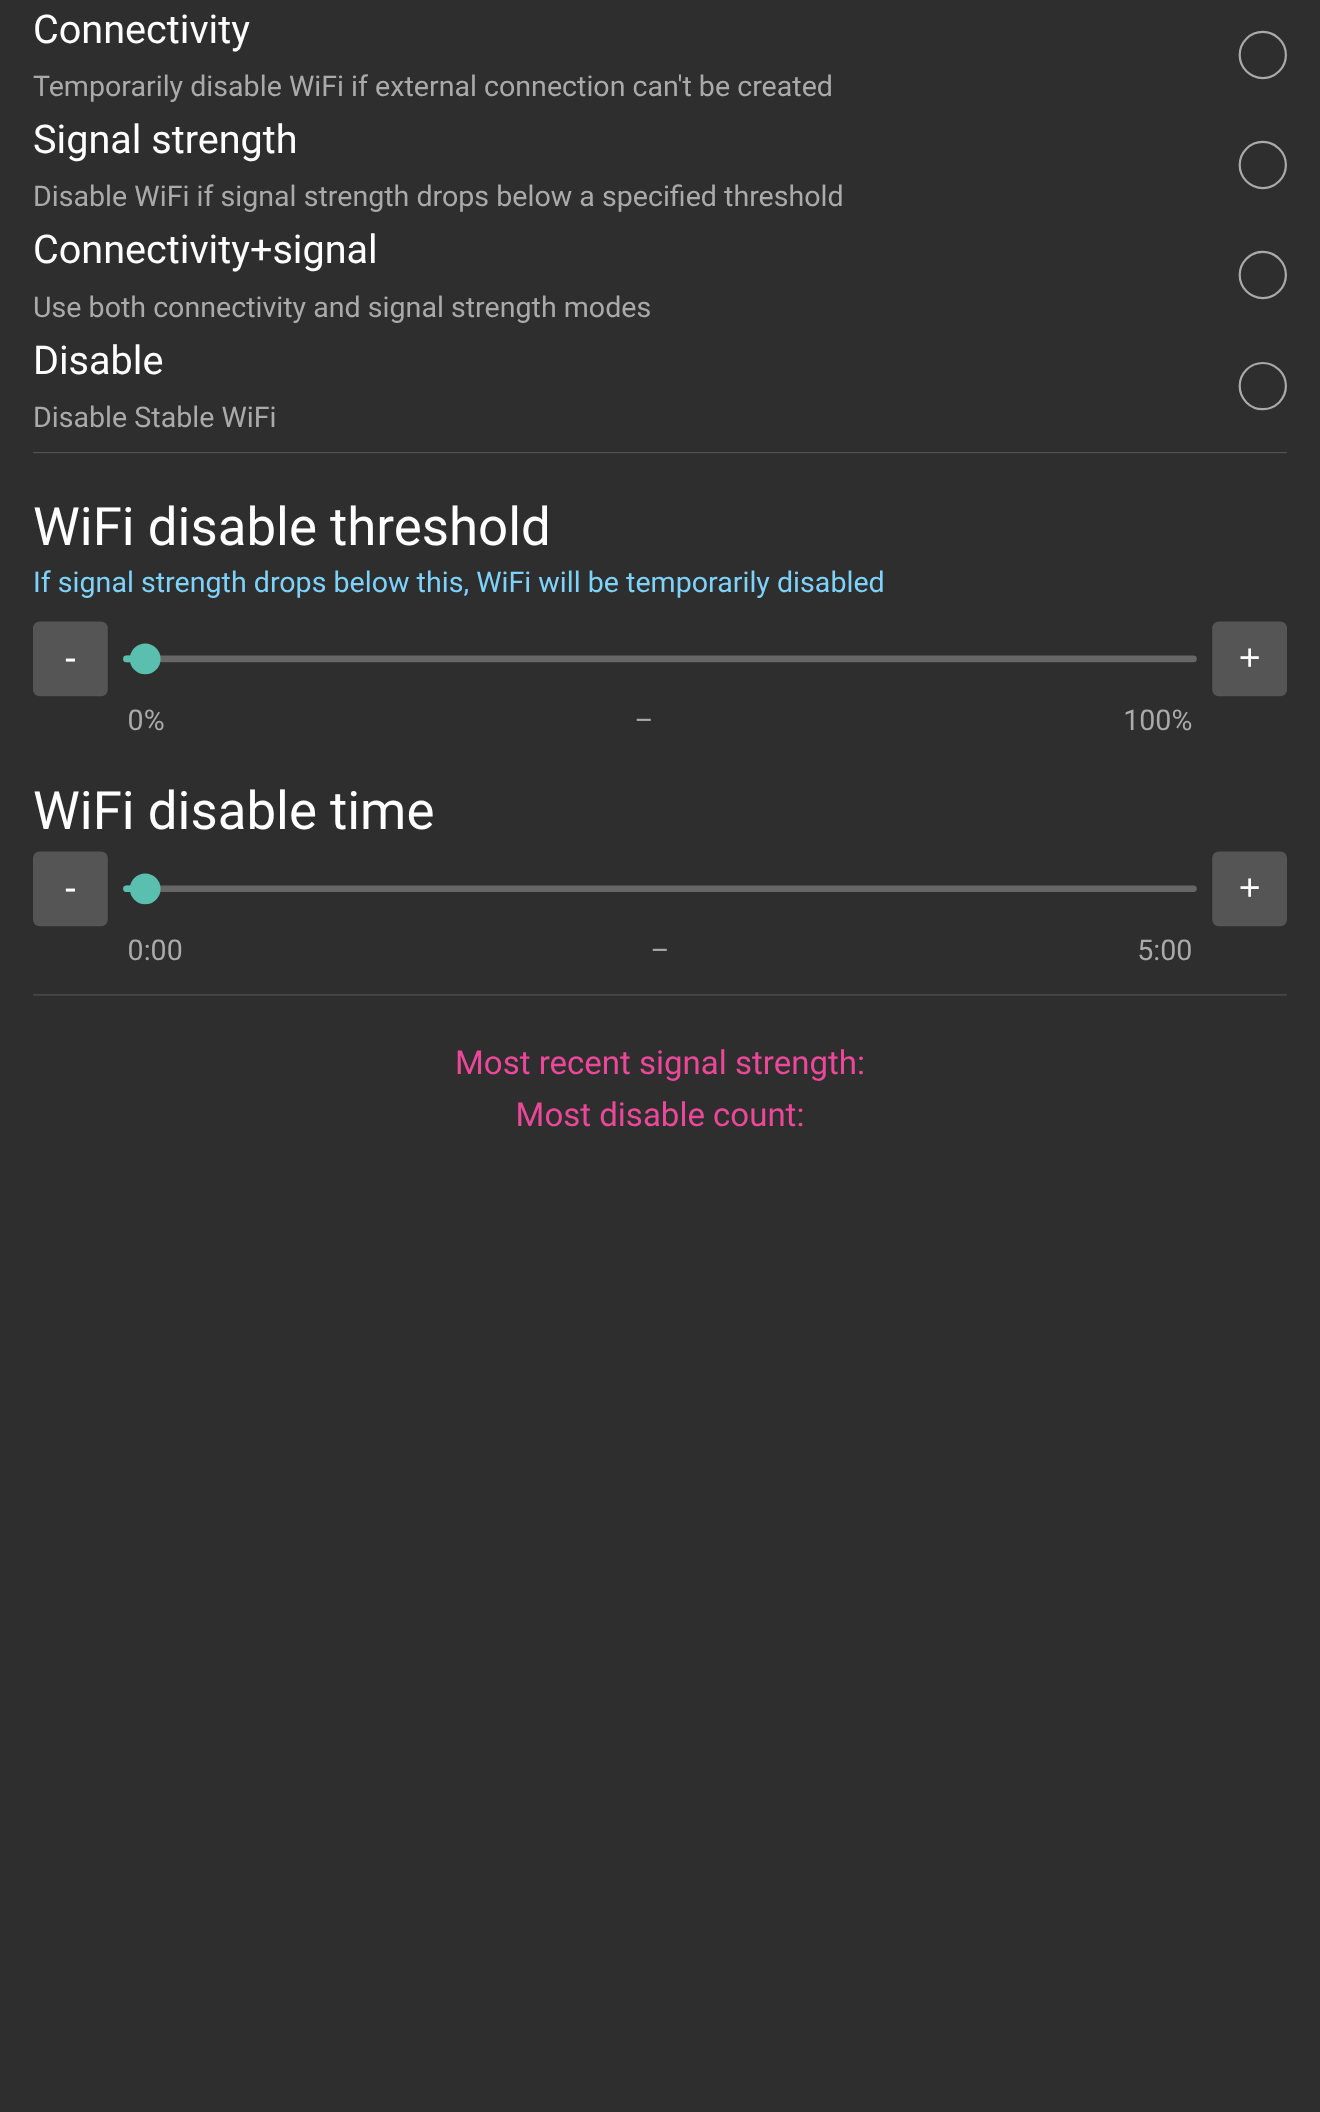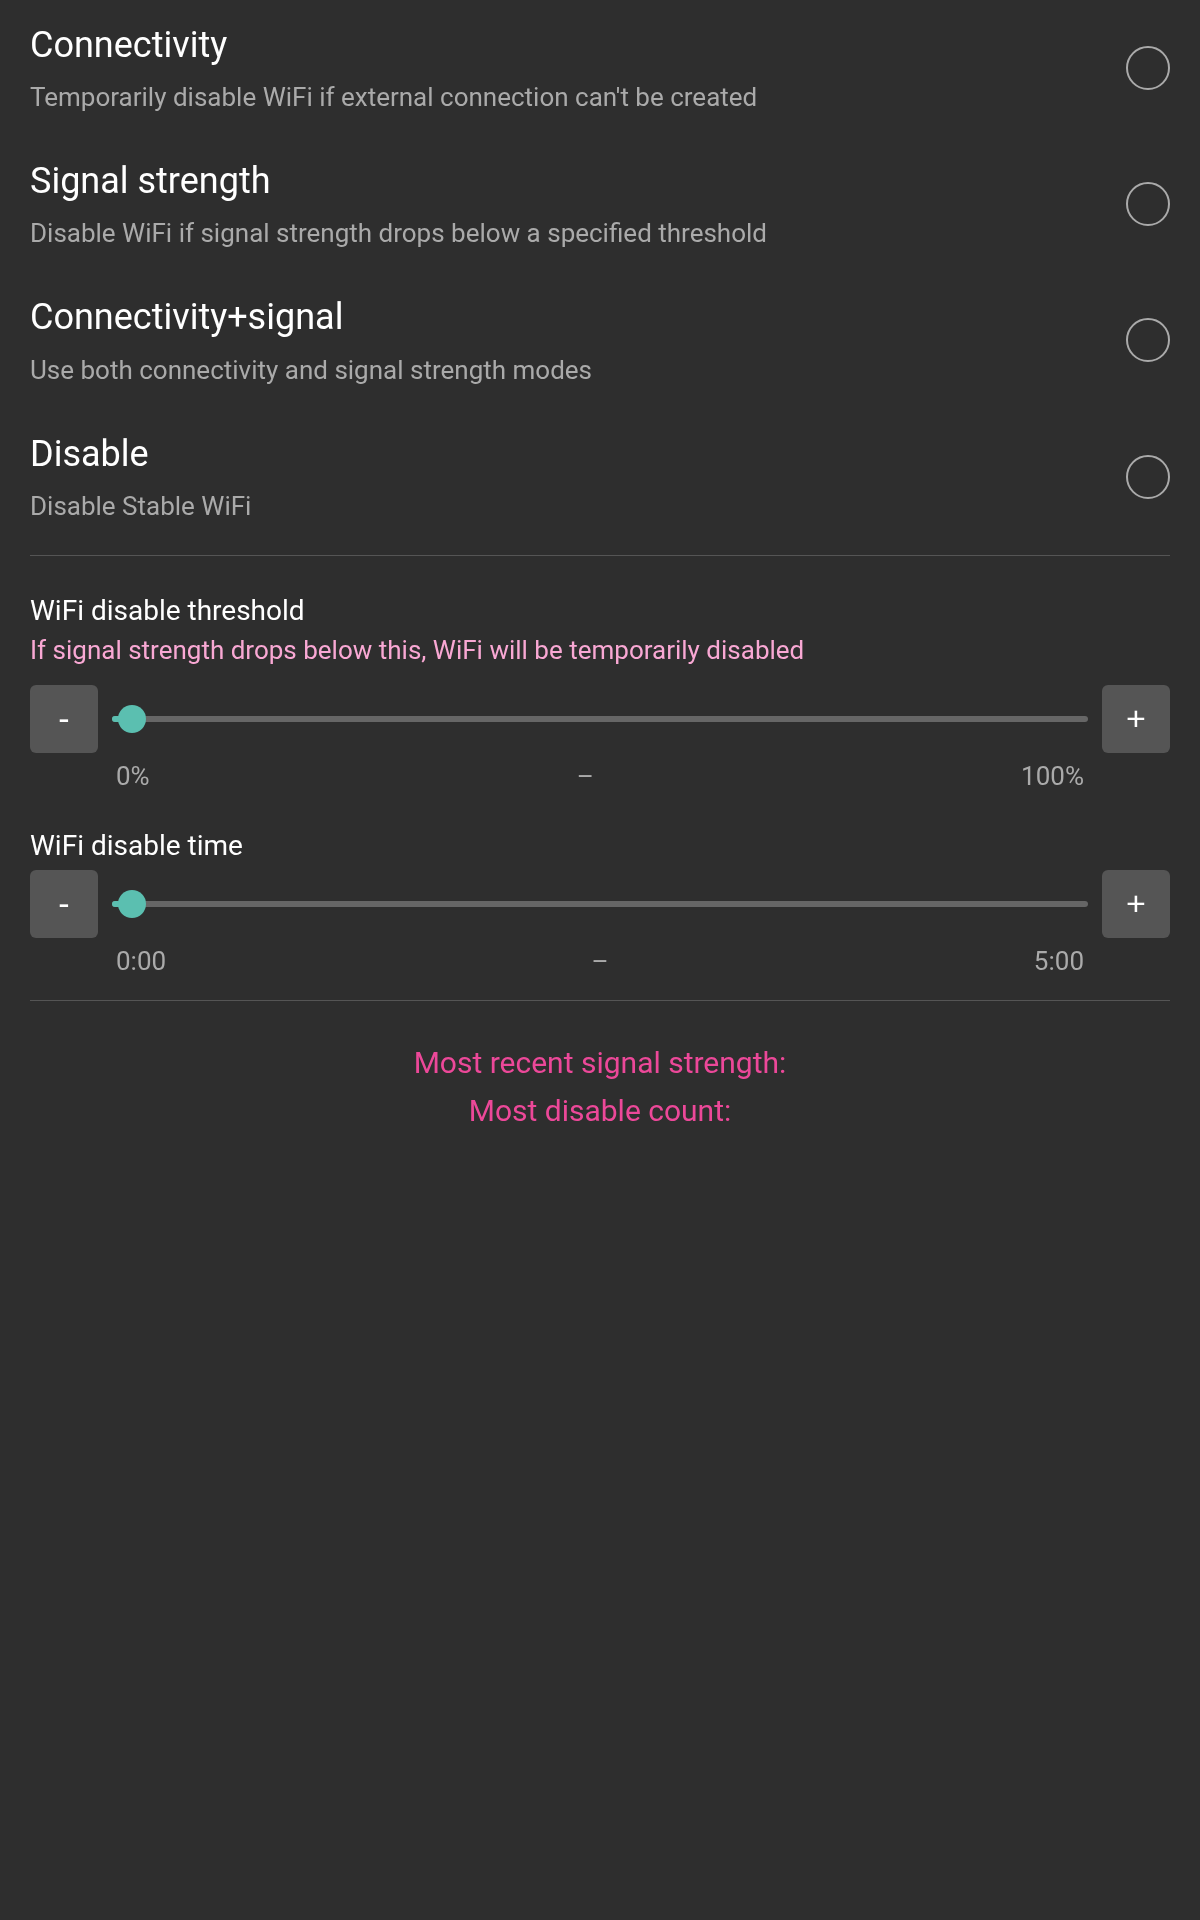--- a/index.html
+++ b/index.html
@@ -10,21 +10,21 @@
       font-family: 'Roboto', Arial, sans-serif;
       width: 1200px;
       min-height: 1920px;
       padding: 0;
     }
 
     .option-row {
       display: flex;
       align-items: center;
       justify-content: space-between;
-      padding: 24px 30px;
+      padding: 6px 30px;
     }
 
     .option-text {
       flex: 1;
     }
 
     .option-title {
       font-size: 36px;
       font-weight: 400;
       color: #ffffff;
@@ -51,29 +51,29 @@
       height: 1px;
       background: #555555;
       margin: 10px 30px;
     }
 
     .section {
       padding: 28px 30px 0 30px;
     }
 
     .section-title {
-      font-size: 28px;
+      font-size: 48px;
       font-weight: 400;
       color: #ffffff;
       margin-bottom: 8px;
     }
 
     .section-subtitle {
       font-size: 26px;
-      color: #f9a8d4;
+      color: #7dd3fc;
       margin-bottom: 20px;
     }
 
     .slider-row {
       display: flex;
       align-items: center;
       gap: 14px;
       margin-bottom: 8px;
     }
 

